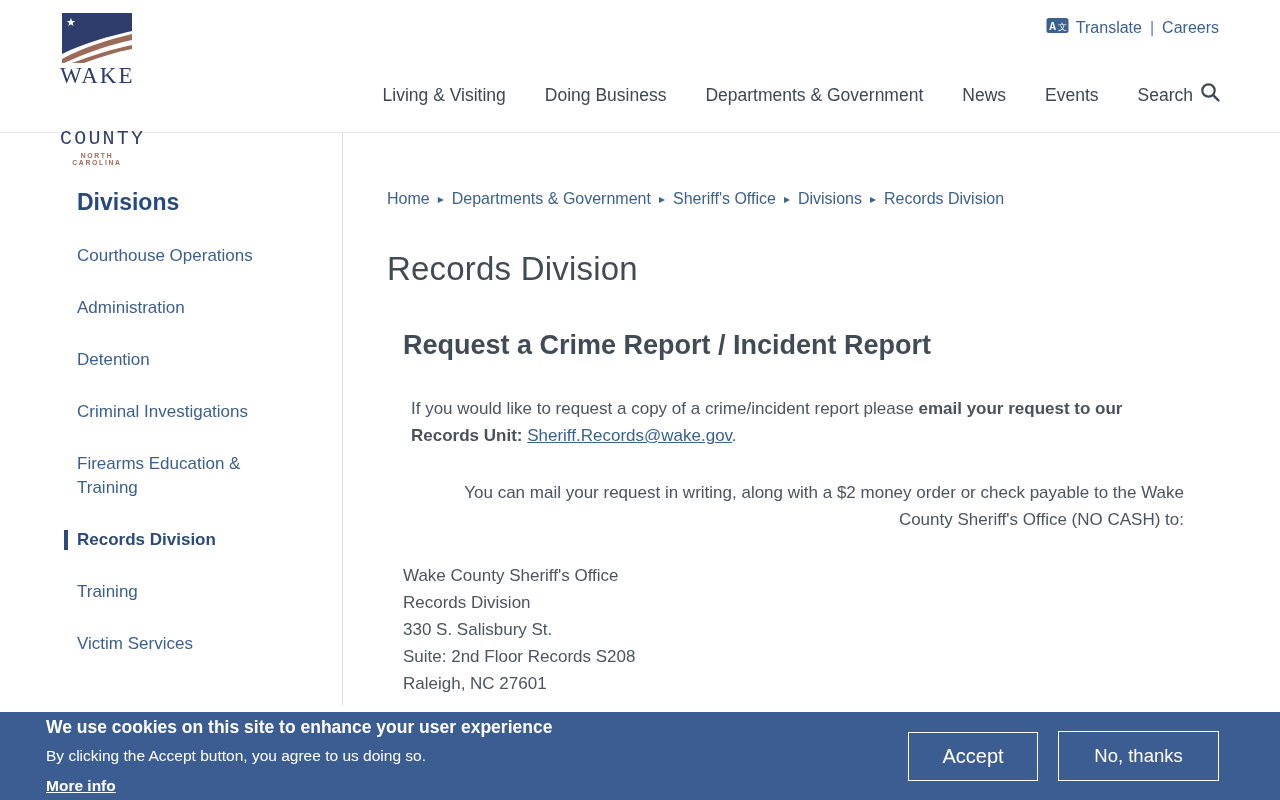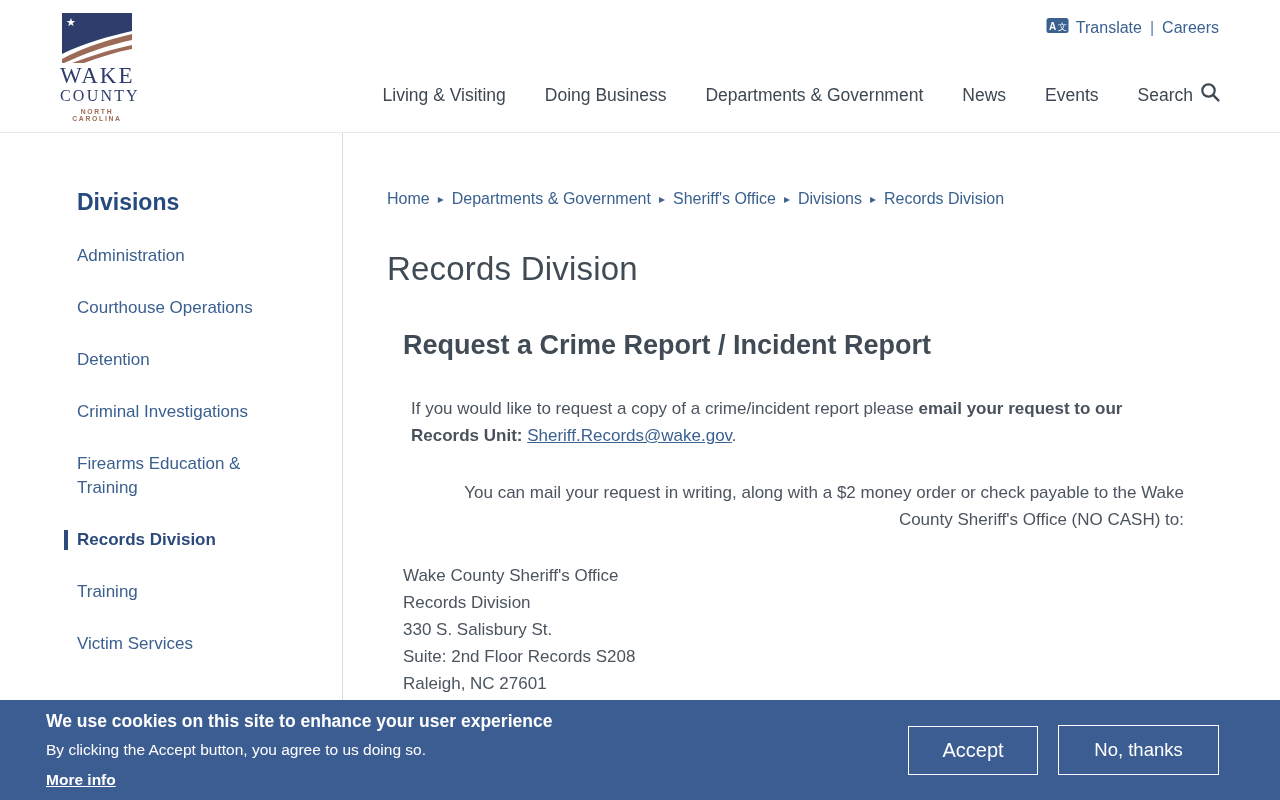--- a/index.html
+++ b/index.html
@@ -8,21 +8,21 @@
     width: 1280px; height: 800px; overflow: hidden; position: relative;
     background: #ffffff; font-family: "Liberation Sans", sans-serif;
   }
   a { cursor: pointer; }
 
   
   .site-header { position: relative; height: 133px; background: #fff; border-bottom: 1px solid #eaeaea; }
   .logo { position: absolute; left: 60px; top: 13px; width: 74px; text-align: center; cursor: pointer; }
   .logo svg { display: block; margin: 0 auto; }
   .logo-wake { font-family: "Liberation Serif", serif; font-size: 23px; color: #2e3d6b; letter-spacing: 2px; line-height: 1.02; margin-top: 1px; }
-  .logo-county { font-family: Liberation Serif, serif; font-size: 16px; color: #2e3d6b; letter-spacing: 2.2px; line-height: 1.15; }
+  .logo-county { font-family: Liberation Mono, monospace; font-size: 20px; color: #2e3d6b; letter-spacing: 2.2px; line-height: 1.15; margin-top: 40px; }
   .logo-nc { font-size: 6.8px; color: #9c6b57; letter-spacing: 1.7px; margin-top: 2px; font-weight: 700; }
 
   .utility { position: absolute; top: 17px; right: 61px; display: flex; align-items: center; gap: 8px; font-size: 16px; }
   .utility a { color: #3a618f; text-decoration: none; display: flex; align-items: center; gap: 6px; font-weight: 500; }
   .utility .sep { color: #5f7ca3; }
 
   .main-nav { position: absolute; right: 59px; bottom: 24px; display: flex; gap: 39px; align-items: center; }
   .main-nav a { color: #3d4852; text-decoration: none; font-size: 17.5px; font-weight: 500; display: flex; align-items: center; gap: 7px; }
 
   
@@ -45,21 +45,21 @@
 
   .section { margin-left: 16px; }
   .section-title { font-size: 27px; font-weight: 700; color: #414b55; margin: 42px 0 0; }
   .para { font-size: 17px; line-height: 27px; color: #4b545f; margin: 34px 8px 0; }
   .para .bold { font-weight: 700; color: #49525c; }
   .para a { color: #3a618f; text-decoration: underline; }
   .para-2 { margin-top: 30px; text-align: right; }
   .address { font-size: 17px; line-height: 27px; color: #4b545f; margin: 29px 0 0; }
 
   
-  .cookie-banner { position: absolute; left: 0; right: 0; bottom: 0; height: 100px; background: #3c5d92; color: #fff; display: flex; align-items: center; padding: 0 61px 0 46px; z-index: 10; }
+  .cookie-banner { position: absolute; left: 0; right: 0; bottom: 0; height: 88px; background: #3c5d92; color: #fff; display: flex; align-items: center; padding: 0 61px 0 46px; z-index: 10; }
   .cookie-text { flex: 1; }
   .cookie-title { font-size: 17.5px; font-weight: 700; margin: 0 0 9px; }
   .cookie-body { font-size: 15.5px; font-weight: 400; margin: 0 0 12px; }
   .more-info { color: #fff; font-size: 15.5px; font-weight: 600; text-decoration: underline; }
   .cookie-buttons { display: flex; align-items: center; gap: 20px; }
   .btn { background: transparent; border: 1px solid #ffffff; color: #ffffff; font-family: "Liberation Sans", sans-serif; cursor: pointer; }
   .btn-accept { width: 130px; height: 49px; font-size: 20px; }
   .btn-decline { width: 161px; height: 50px; font-size: 18.5px; }
 </style>
 </head>
@@ -112,22 +112,22 @@
         </svg>
       </span>
     </a>
   </nav>
 </header>
 
 <div class="page">
   <aside class="sidebar">
     <h2 class="sidebar-title">Divisions</h2>
     <ul>
+      <li><a>Courthouse Operations</a></li>
       <li><a>Administration</a></li>
-      <li><a>Courthouse Operations</a></li>
       <li><a>Detention</a></li>
       <li><a>Criminal Investigations</a></li>
       <li><a>Firearms Education &amp; Training</a></li>
       <li class="active">
         <span class="accent-bar"></span>
         <a>Records Division</a>
       </li>
       <li><a>Training</a></li>
       <li><a>Victim Services</a></li>
     </ul>

